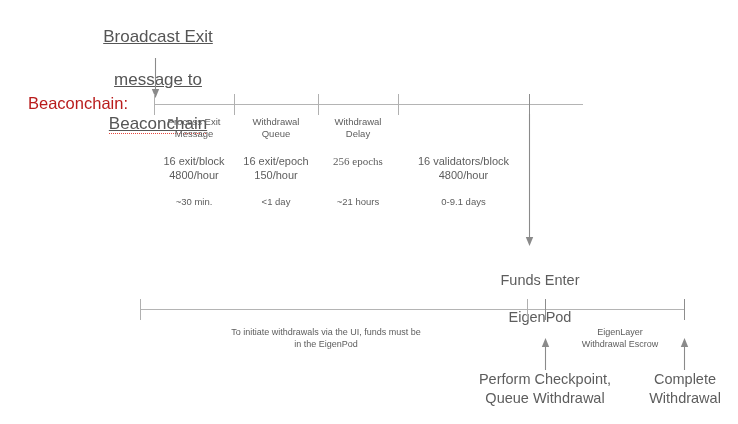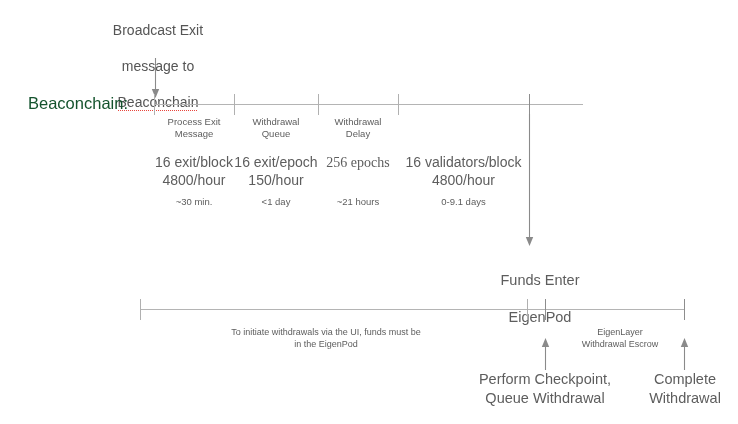--- a/index.html
+++ b/index.html
@@ -21,39 +21,40 @@
   .tx {
     position: absolute;
     text-align: center;
     line-height: 1.28;
     color: #5d5d5d;
     white-space: pre-line;
   }
   .lane-label {
     position: absolute;
     font-size: 16.5px;
-    color: #14532d;
+    color: #b91c1c;
     white-space: nowrap;
     text-align: right;
   }
   .t-head {
-    font-size: 14px;
+    font-size: 17px;
     color: #555555;
+    text-decoration: underline;
   }
   .t-head .spell {
     border-bottom: none;
     background-image: repeating-linear-gradient(
         to right, #e8453c 0px, #e8453c 1px, transparent 1px, transparent 2px);
     background-repeat: repeat-x;
     background-size: 2px 1px;
     background-position: 0 100%;
     padding-bottom: 1px;
   }
   .t-seg-title { font-size: 9.5px; }
-  .t-seg-stat  { font-size: 14px; }
+  .t-seg-stat  { font-size: 11px; }
   .t-seg-dur   { font-size: 9.5px; }
   .t-mid       { font-size: 14.5px; }
   .t-small     { font-size: 9px; }
   .t-big       { font-size: 14.5px; }
 
   
   .hline {
     position: absolute;
     height: 0;
     border-top: 1px solid #b4b4b4;

